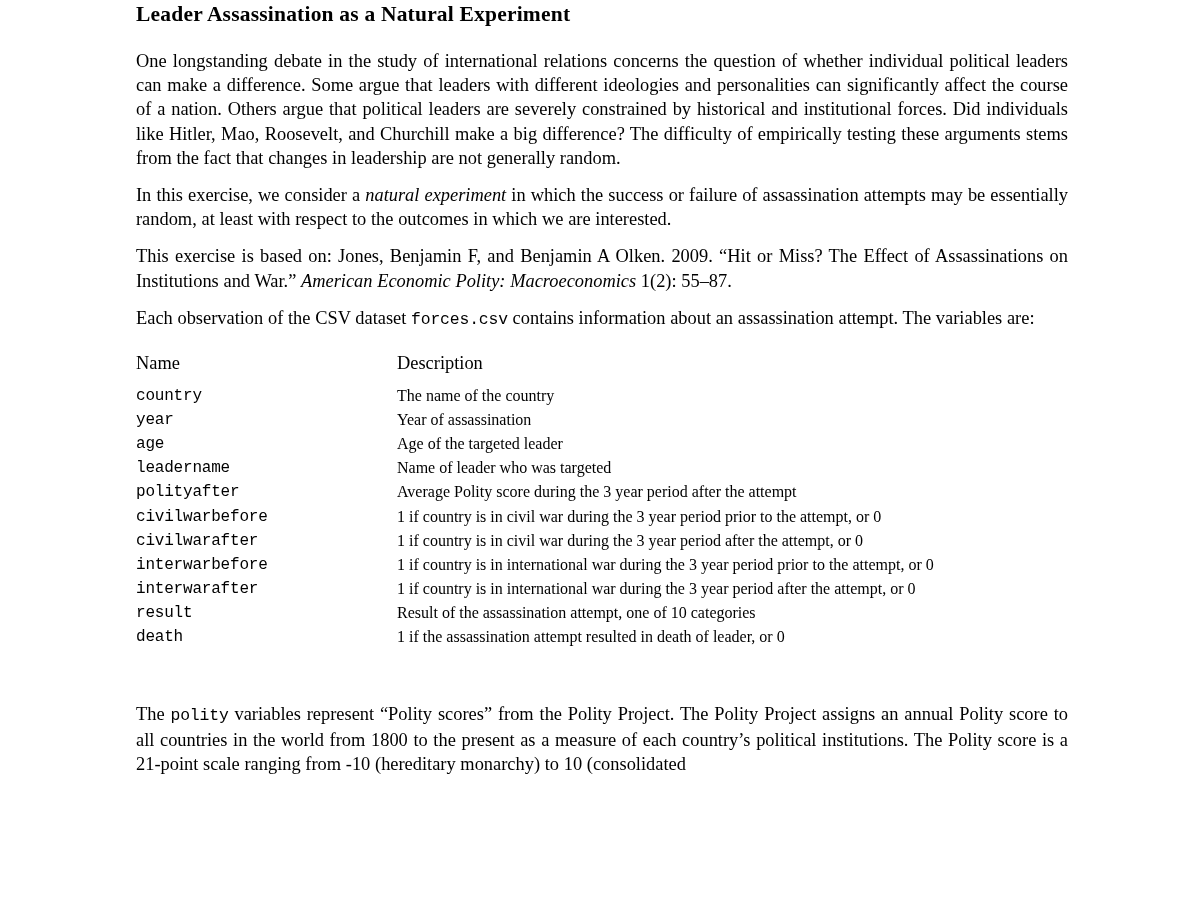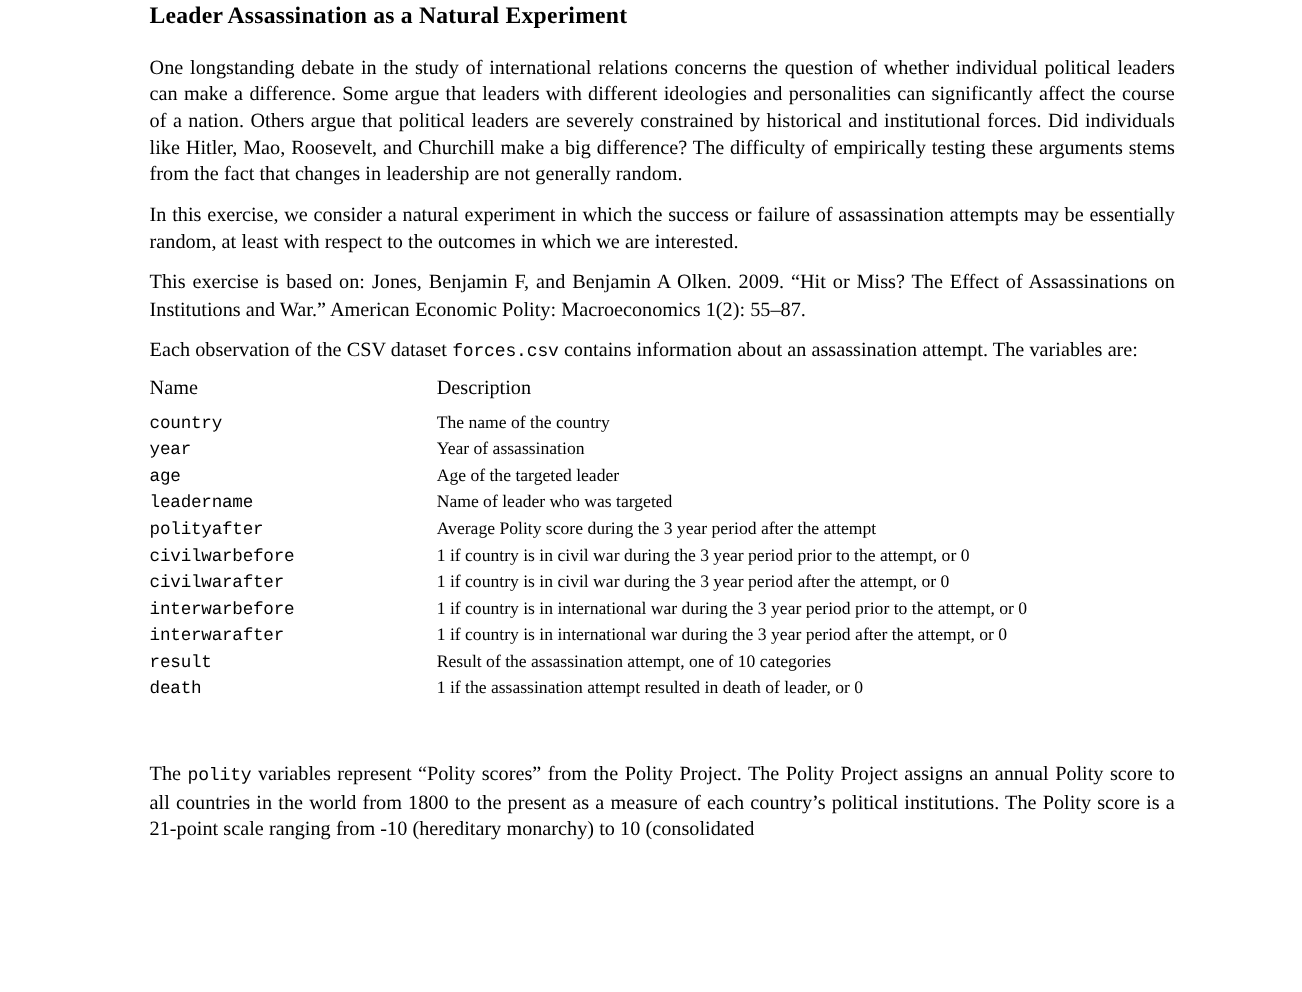--- a/index.html
+++ b/index.html
@@ -47,25 +47,25 @@
     hyphens: none;
     word-spacing: 0.1px;
   }
   .gap-title { height: 25px; }
   .gap-para  { height: 13px; }
   .mono {
     font-family: "Liberation Mono", "DejaVu Sans Mono", monospace;
     font-size: 16.4px;
     letter-spacing: -0.15px;
   }
-  .ital { }
+  .ital { font-style: italic; }
 
   
   .vartable-wrap {
-    margin-top: 8px;
+    margin-top: 19px;
     width: 929px;
   }
   table.vartable {
     border-collapse: collapse;
     width: 929px;
     table-layout: fixed;
   }
   table.vartable col.c-name { width: 261px; }
   table.vartable col.c-desc { width: 668px; }
   table.vartable th,

